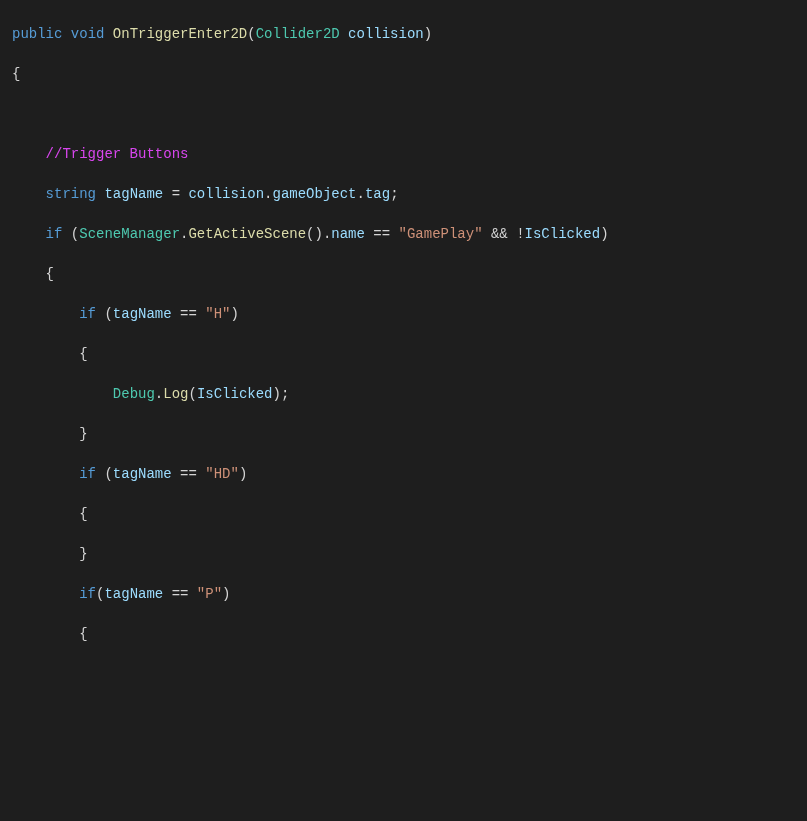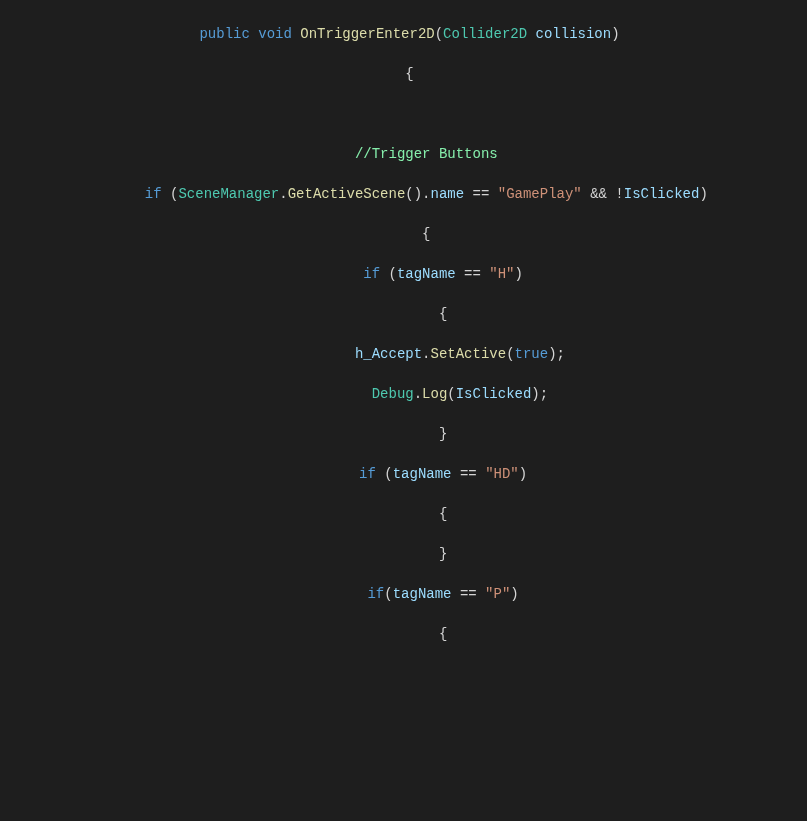--- a/index.html
+++ b/index.html
@@ -15,45 +15,44 @@
     overflow: hidden;
   }
   .editor {
     padding: 4px 0 0 4px;
     white-space: pre;
   }
   .line {
     display: block;
     position: relative;
     padding-left: 8px;
-    text-align: center;
   }
   .kw { color: #569cd6; }
   .method { color: #dcdcaa; }
   .class { color: #4ec9b0; }
   .param { color: #9cdcfe; }
   .var { color: #9cdcfe; }
   .string { color: #ce9178; }
-  .comment { color: #86efac; }
+  .comment { color: #d946ef; }
   .punc { color: #d4d4d4; }
   .bool { color: #569cd6; }
 </style>
 </head>
 <body>
 
 <div class="editor">
 <span class="line"><span class="kw">public</span> <span class="kw">void</span> <span class="method">OnTriggerEnter2D</span><span class="punc">(</span><span class="class">Collider2D</span> <span class="param">collision</span><span class="punc">)</span></span>
 <span class="line"><span class="punc">{</span></span>
 <span class="line"> </span>
 <span class="line">    <span class="comment">//Trigger Buttons</span></span>
+<span class="line">    <span class="kw">string</span> <span class="var">tagName</span><span class="punc"> = </span><span class="var">collision</span><span class="punc">.</span><span class="var">gameObject</span><span class="punc">.</span><span class="var">tag</span><span class="punc">;</span></span>
 <span class="line">    <span class="kw">if</span> <span class="punc">(</span><span class="class">SceneManager</span><span class="punc">.</span><span class="method">GetActiveScene</span><span class="punc">(</span><span class="punc">)</span><span class="punc">.</span><span class="var">name</span><span class="punc"> == </span><span class="string">"GamePlay"</span><span class="punc"> &amp;&amp; </span><span class="punc">!</span><span class="var">IsClicked</span><span class="punc">)</span></span>
 <span class="line">    <span class="punc">{</span></span>
 <span class="line">        <span class="kw">if</span> <span class="punc">(</span><span class="var">tagName</span><span class="punc"> == </span><span class="string">"H"</span><span class="punc">)</span></span>
 <span class="line">        <span class="punc">{</span></span>
-<span class="line">            <span class="var">h_Accept</span><span class="punc">.</span><span class="method">SetActive</span><span class="punc">(</span><span class="bool">true</span><span class="punc">)</span><span class="punc">;</span></span>
 <span class="line">            <span class="class">Debug</span><span class="punc">.</span><span class="method">Log</span><span class="punc">(</span><span class="var">IsClicked</span><span class="punc">)</span><span class="punc">;</span></span>
 <span class="line">        <span class="punc">}</span></span>
 <span class="line">        <span class="kw">if</span> <span class="punc">(</span><span class="var">tagName</span><span class="punc"> == </span><span class="string">"HD"</span><span class="punc">)</span></span>
 <span class="line">        <span class="punc">{</span></span>
 <span class="line">        <span class="punc">}</span></span>
 <span class="line">        <span class="kw">if</span><span class="punc">(</span><span class="var">tagName</span><span class="punc"> == </span><span class="string">"P"</span><span class="punc">)</span></span>
 <span class="line">        <span class="punc">{</span></span>
 
 
 

